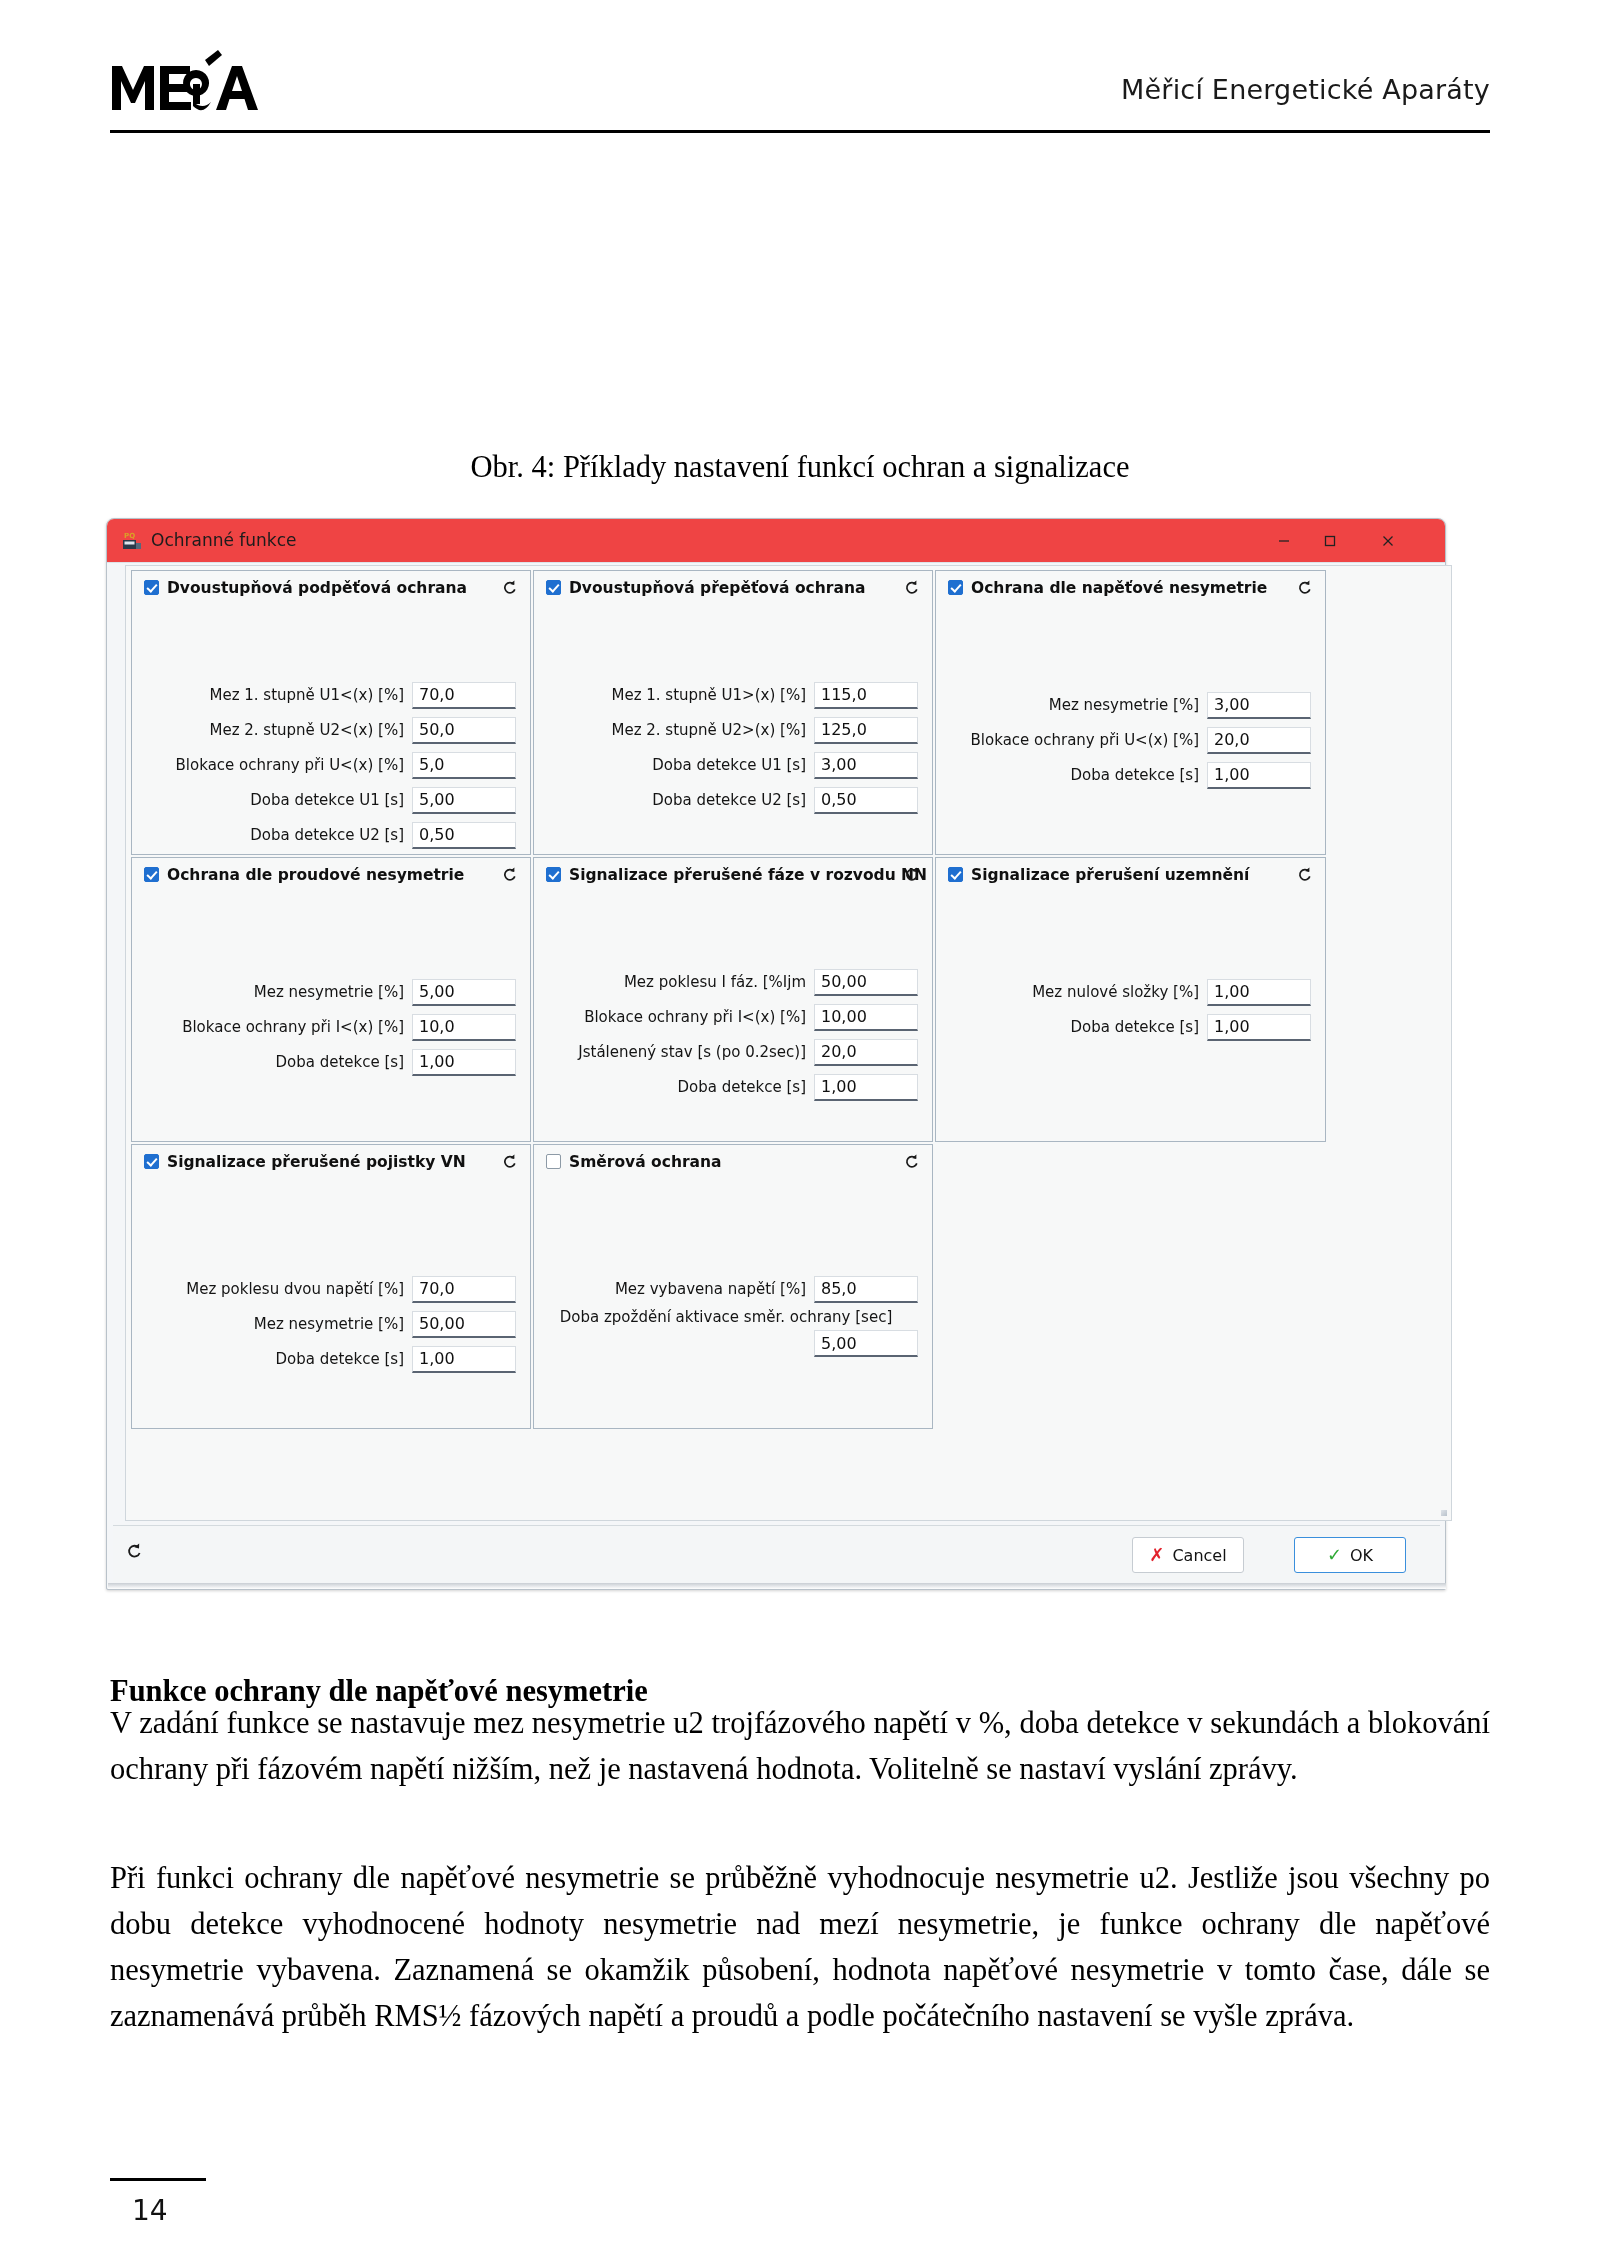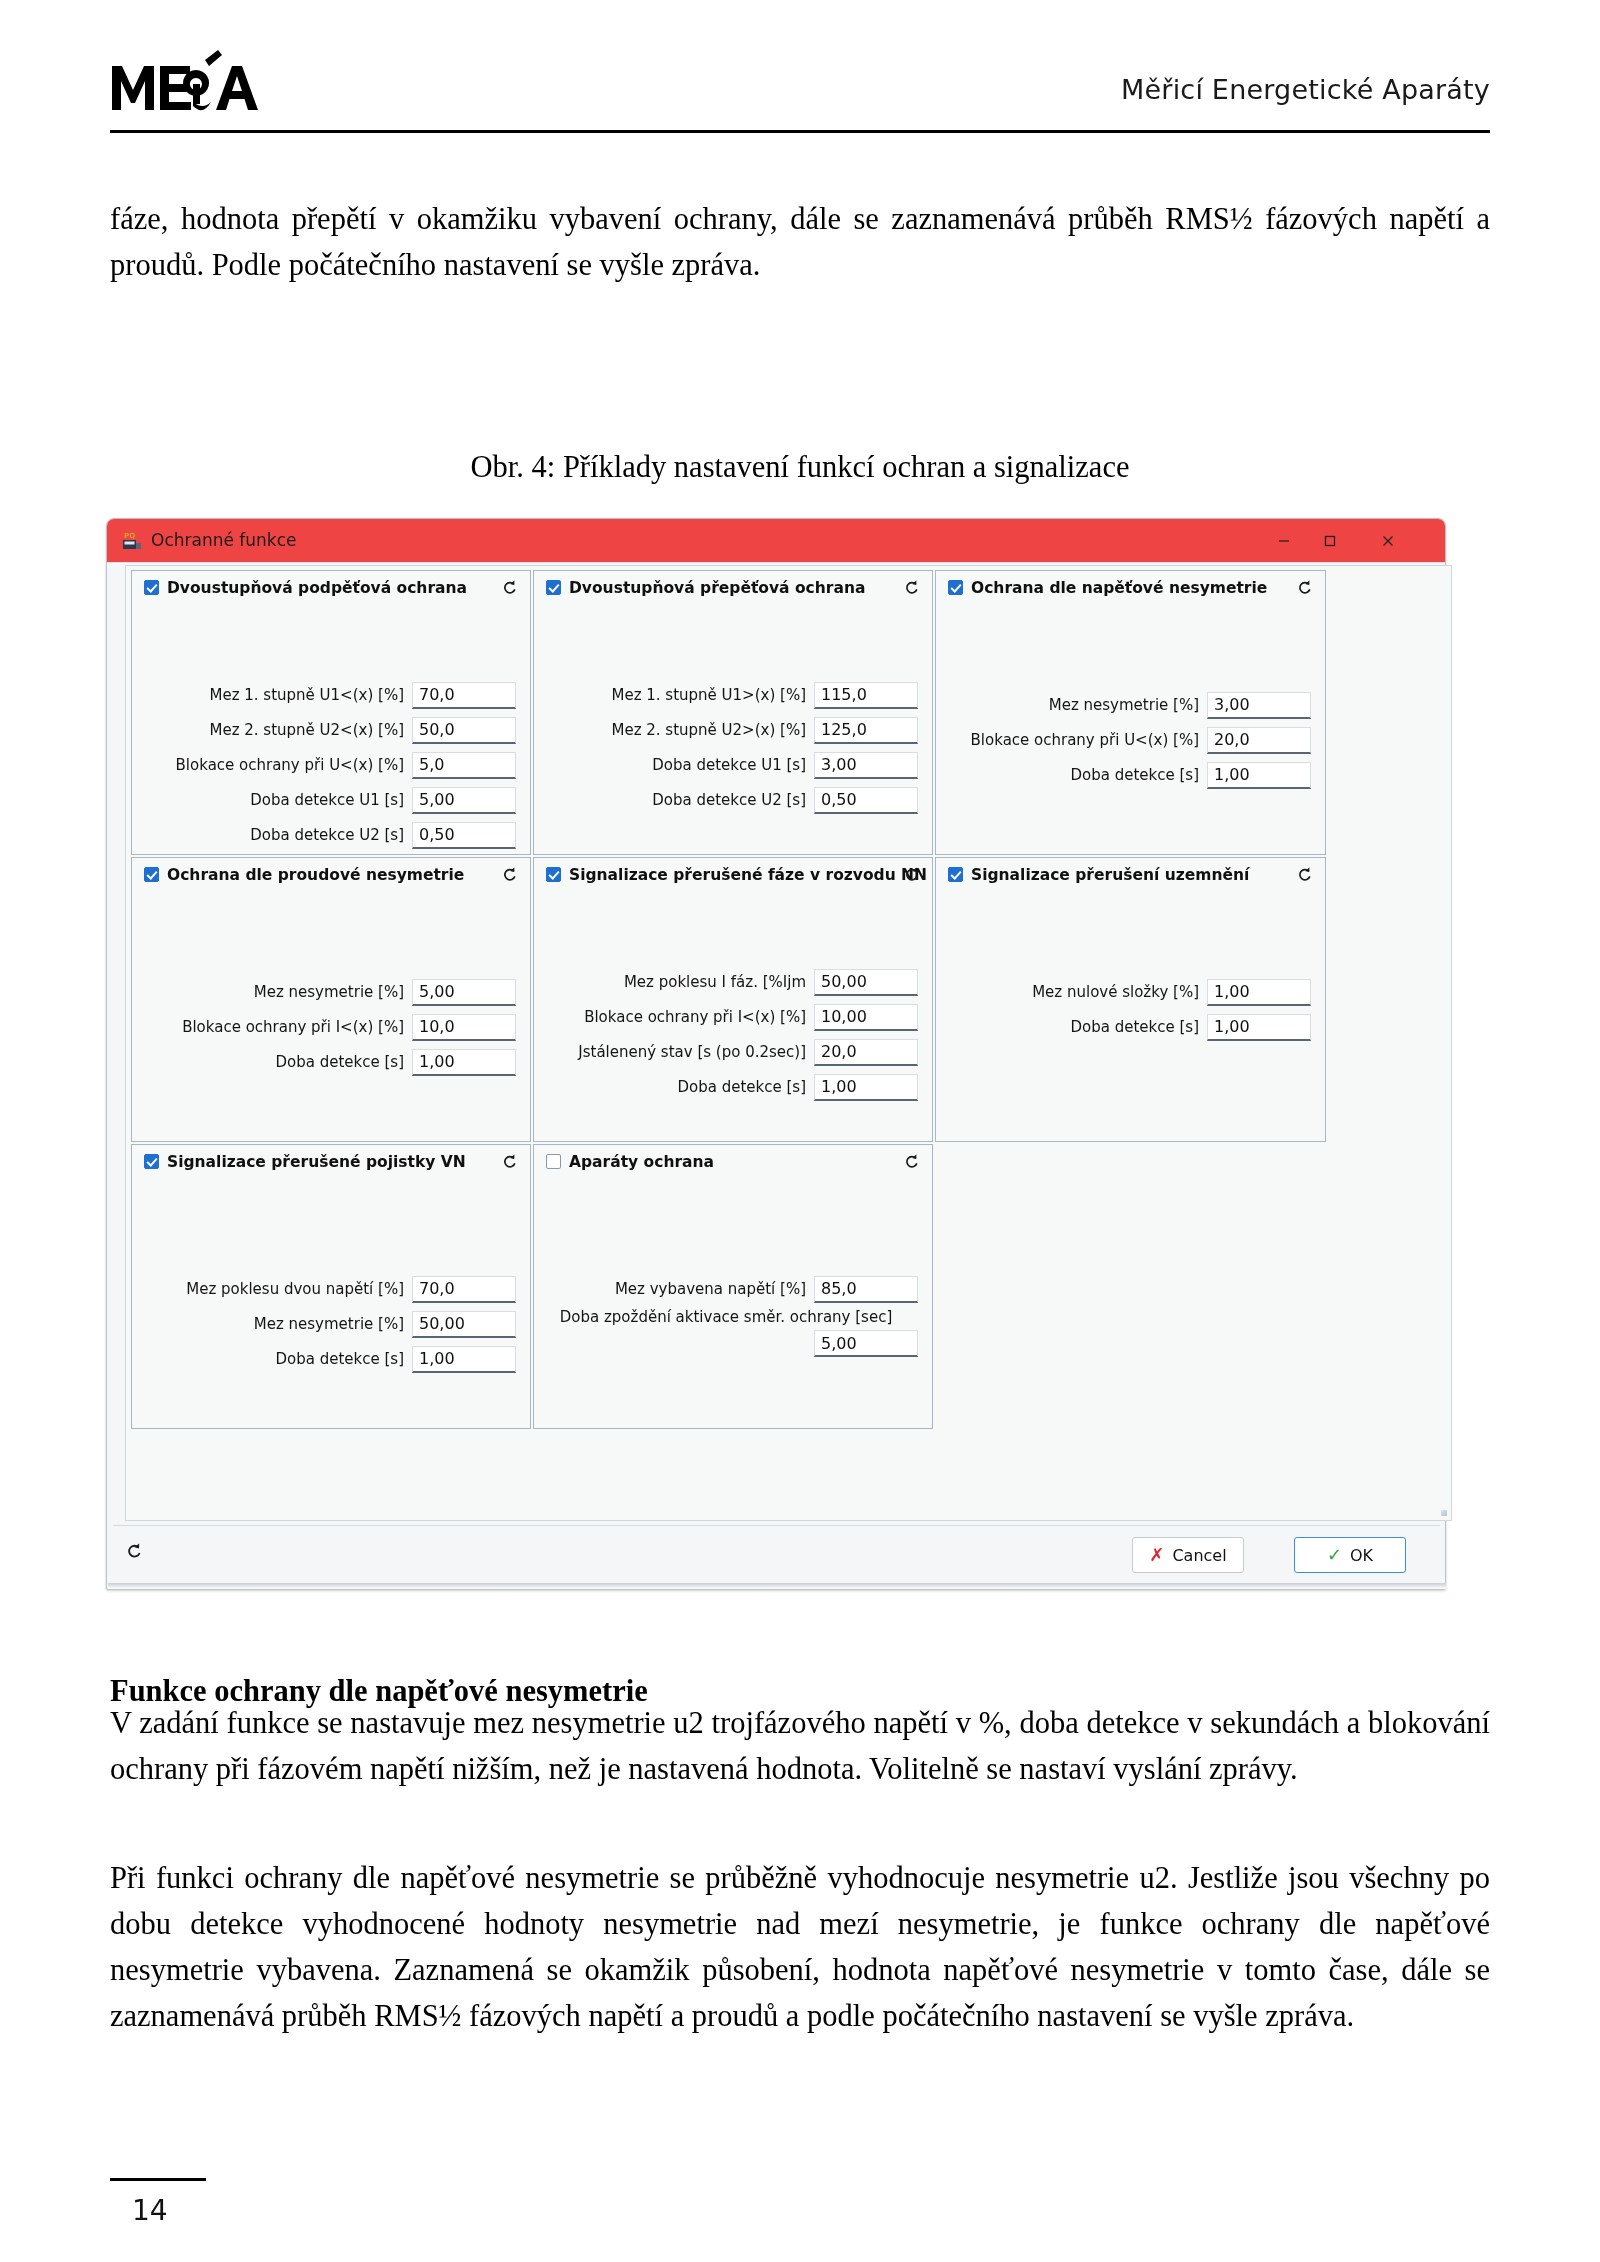--- a/index.html
+++ b/index.html
@@ -356,21 +356,20 @@
           <path d="M83 54 q10 8 18 0 q-8 14 -18 4 z"></path>
 
           <path d="M106 62 L122 18 L132 18 L148 62 L138 62 L134.5 51 L119.5 51 L116 62 Z M122 43 L132 43 L127 28 Z"></path>
         </g>
       </svg>
     </div>
     <div class="header-title">Měřicí Energetické Aparáty</div>
   </div>
   <div class="header-rule"></div>
 
-  <div class="para" style="left:110px; top:196px; width:1380px;">fáze, hodnota přepětí v okamžiku vybavení ochrany, dále se zaznamenává průběh RMS½ fázových napětí a proudů. Podle počátečního nastavení se vyšle zpráva.</div>
 
 
   <div class="para nojust" style="left:110px; top:444px; width:1380px;">Obr. 4: Příklady nastavení funkcí ochran a signalizace</div>
 
   <div class="dlg">
 
     <div class="titlebar">
       <div class="app-icon">
         <svg width="22" height="22" viewBox="0 0 22 22" xmlns="http://www.w3.org/2000/svg">
           <text x="3" y="8" font-family="DejaVu Sans, sans-serif" font-size="7" font-weight="bold" fill="#d9a227">PQ</text>
@@ -591,21 +590,21 @@
               </div>
               <div class="frow">
                 <div class="flabel">Doba detekce [s]</div>
                 <div class="fbox">1,00</div>
               </div>
             </div>
           </div>
           <div class="panel">
             <div class="panel-head">
               <span class="chk off"></span>
-              <span class="panel-title">Aparáty ochrana</span>
+              <span class="panel-title">Směrová ochrana</span>
               <span class="reset-btn">
                 <svg width="19" height="19" viewBox="0 0 20 20">
                   <path d="M14.5 6.5 A5.4 5.4 0 1 0 15.6 12" fill="none" stroke="#1a1a1a" stroke-width="1.8"></path>
                   <path d="M15.2 2.6 L15 7.4 L10.4 6.2 Z" fill="#1a1a1a"></path>
                 </svg>
               </span>
             </div>
             <div class="fields" style="top: 128px;">
               <div class="frow">
                 <div class="flabel">Mez vybavena napětí [%]</div>

